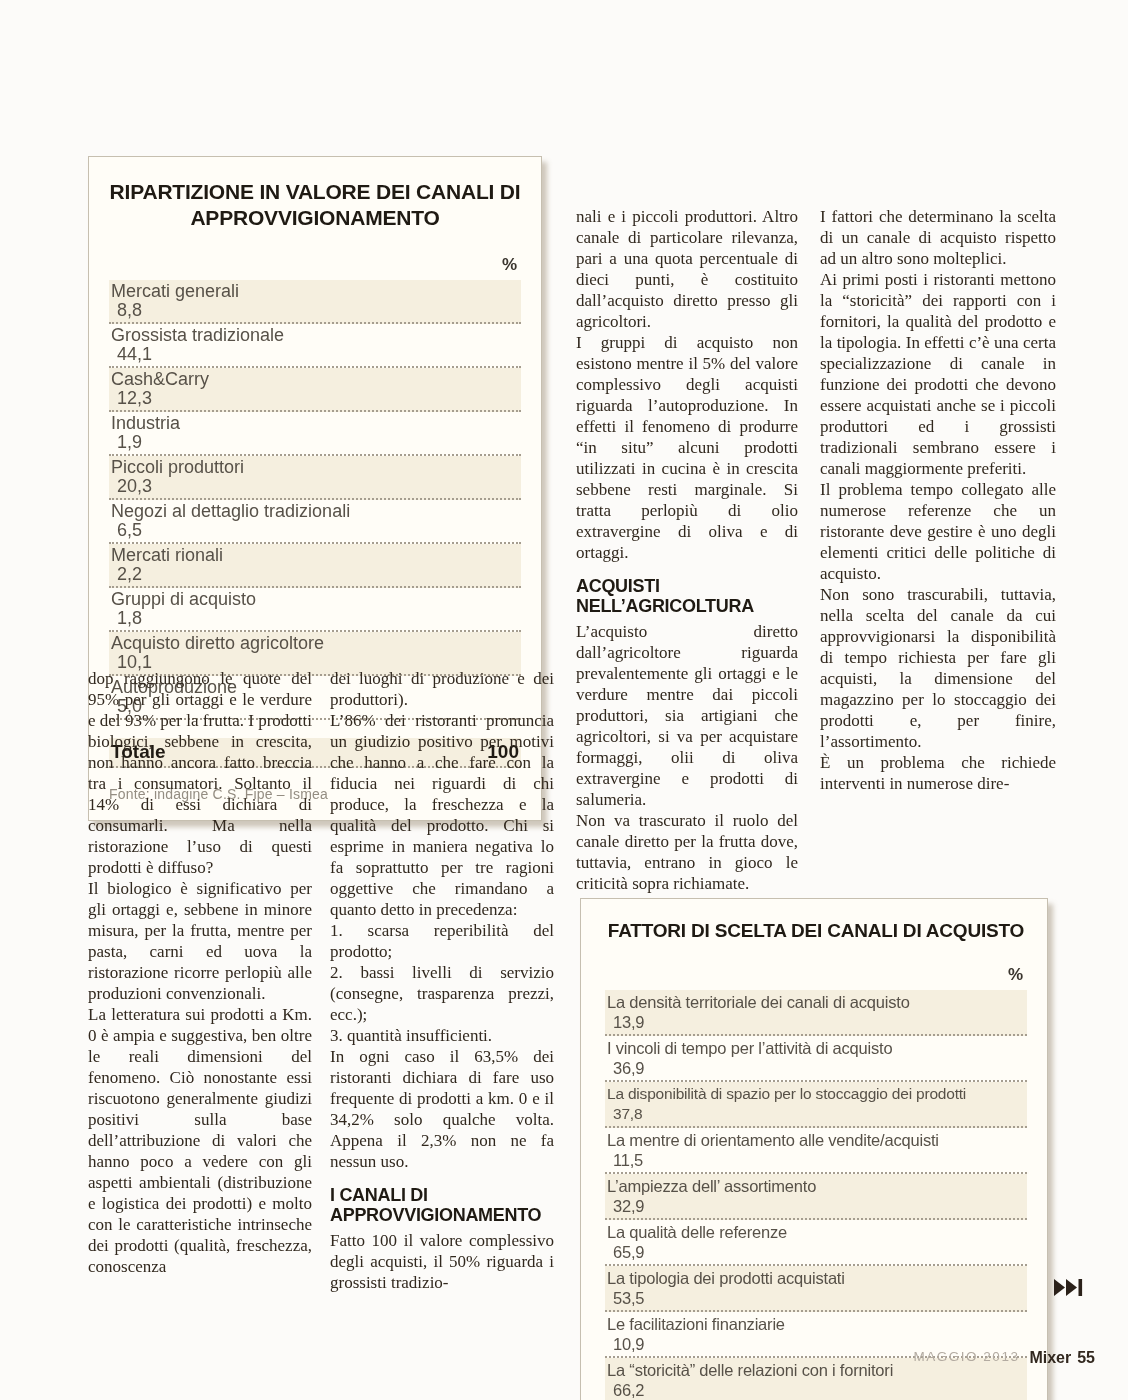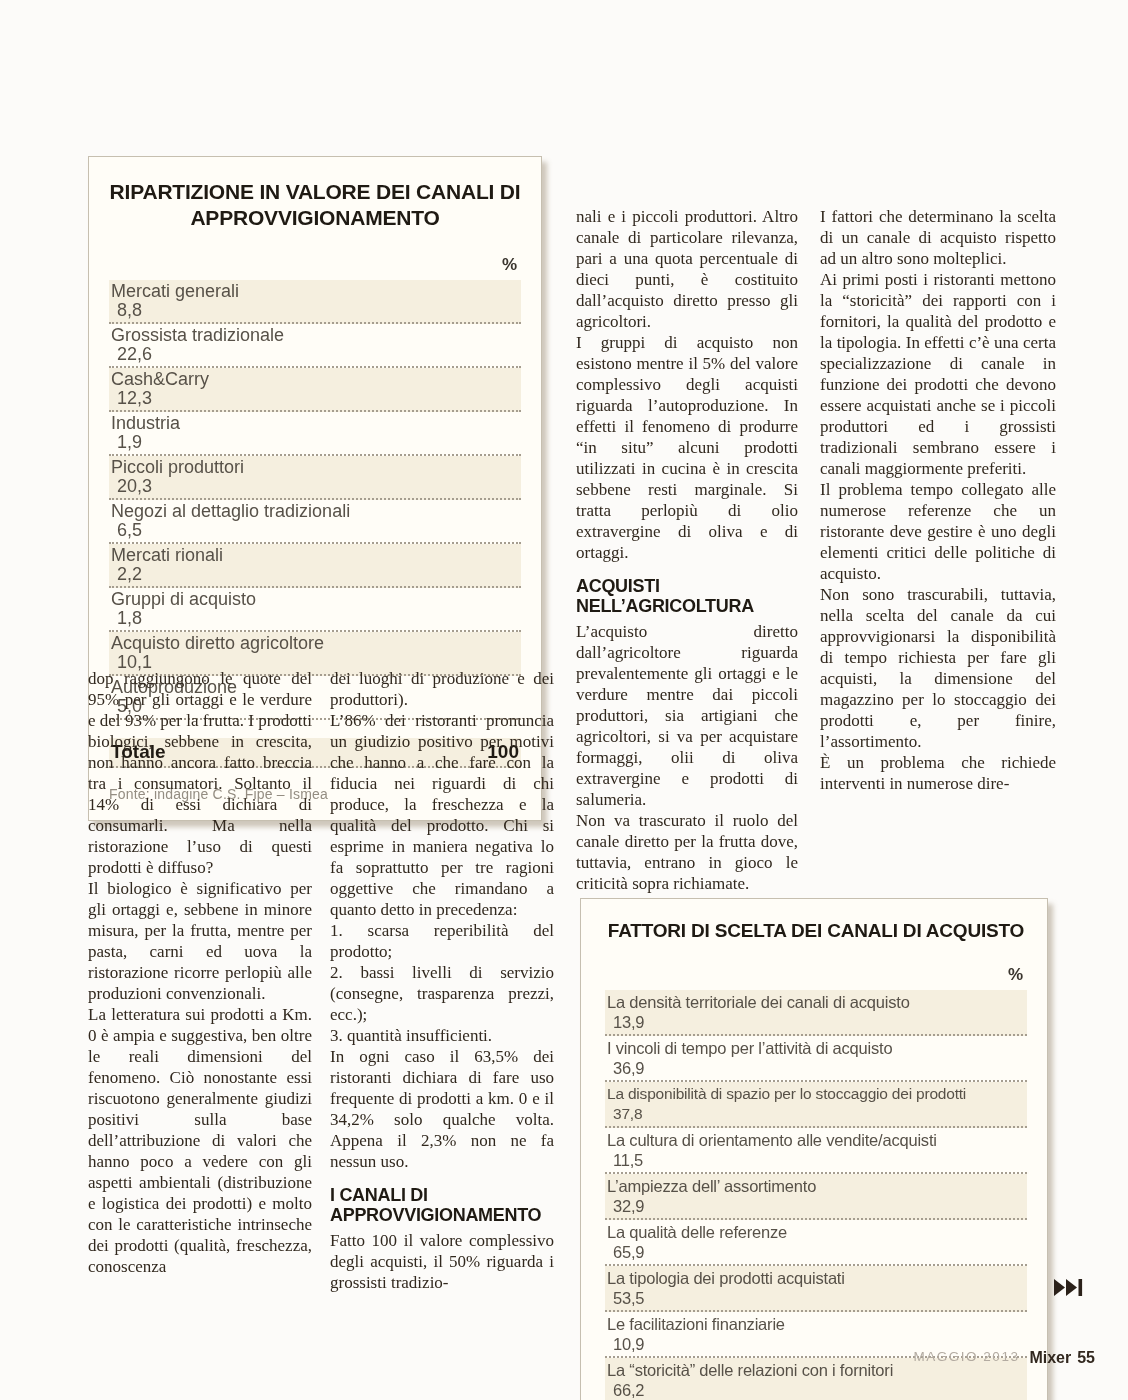--- a/index.html
+++ b/index.html
@@ -89,21 +89,21 @@
 <div class="databox" id="table1">
   <div class="box-title">RIPARTIZIONE IN VALORE DEI CANALI DI APPROVVIGIONAMENTO</div>
   <div class="pct-header">%</div>
   <div class="rows-wrap">
     <div class="t-row">
         <span class="t-label">Mercati generali</span>
         <span class="t-value">8,8</span>
       </div>
     <div class="t-row">
         <span class="t-label">Grossista tradizionale</span>
-        <span class="t-value">22,6</span>
+        <span class="t-value">44,1</span>
       </div>
     <div class="t-row">
         <span class="t-label">Cash&amp;Carry</span>
         <span class="t-value">12,3</span>
       </div>
     <div class="t-row">
         <span class="t-label">Industria</span>
         <span class="t-value">1,9</span>
       </div>
     <div class="t-row">
@@ -181,21 +181,21 @@
       </div>
     <div class="t-row">
         <span class="t-label">I vincoli di tempo per l’attività di acquisto</span>
         <span class="t-value">36,9</span>
       </div>
     <div class="t-row tight">
         <span class="t-label">La disponibilità di spazio per lo stoccaggio dei prodotti</span>
         <span class="t-value">37,8</span>
       </div>
     <div class="t-row">
-        <span class="t-label">La cultura di orientamento alle vendite/acquisti</span>
+        <span class="t-label">La mentre di orientamento alle vendite/acquisti</span>
         <span class="t-value">11,5</span>
       </div>
     <div class="t-row">
         <span class="t-label">L’ampiezza dell’ assortimento</span>
         <span class="t-value">32,9</span>
       </div>
     <div class="t-row">
         <span class="t-label">La qualità delle referenze</span>
         <span class="t-value">65,9</span>
       </div>

